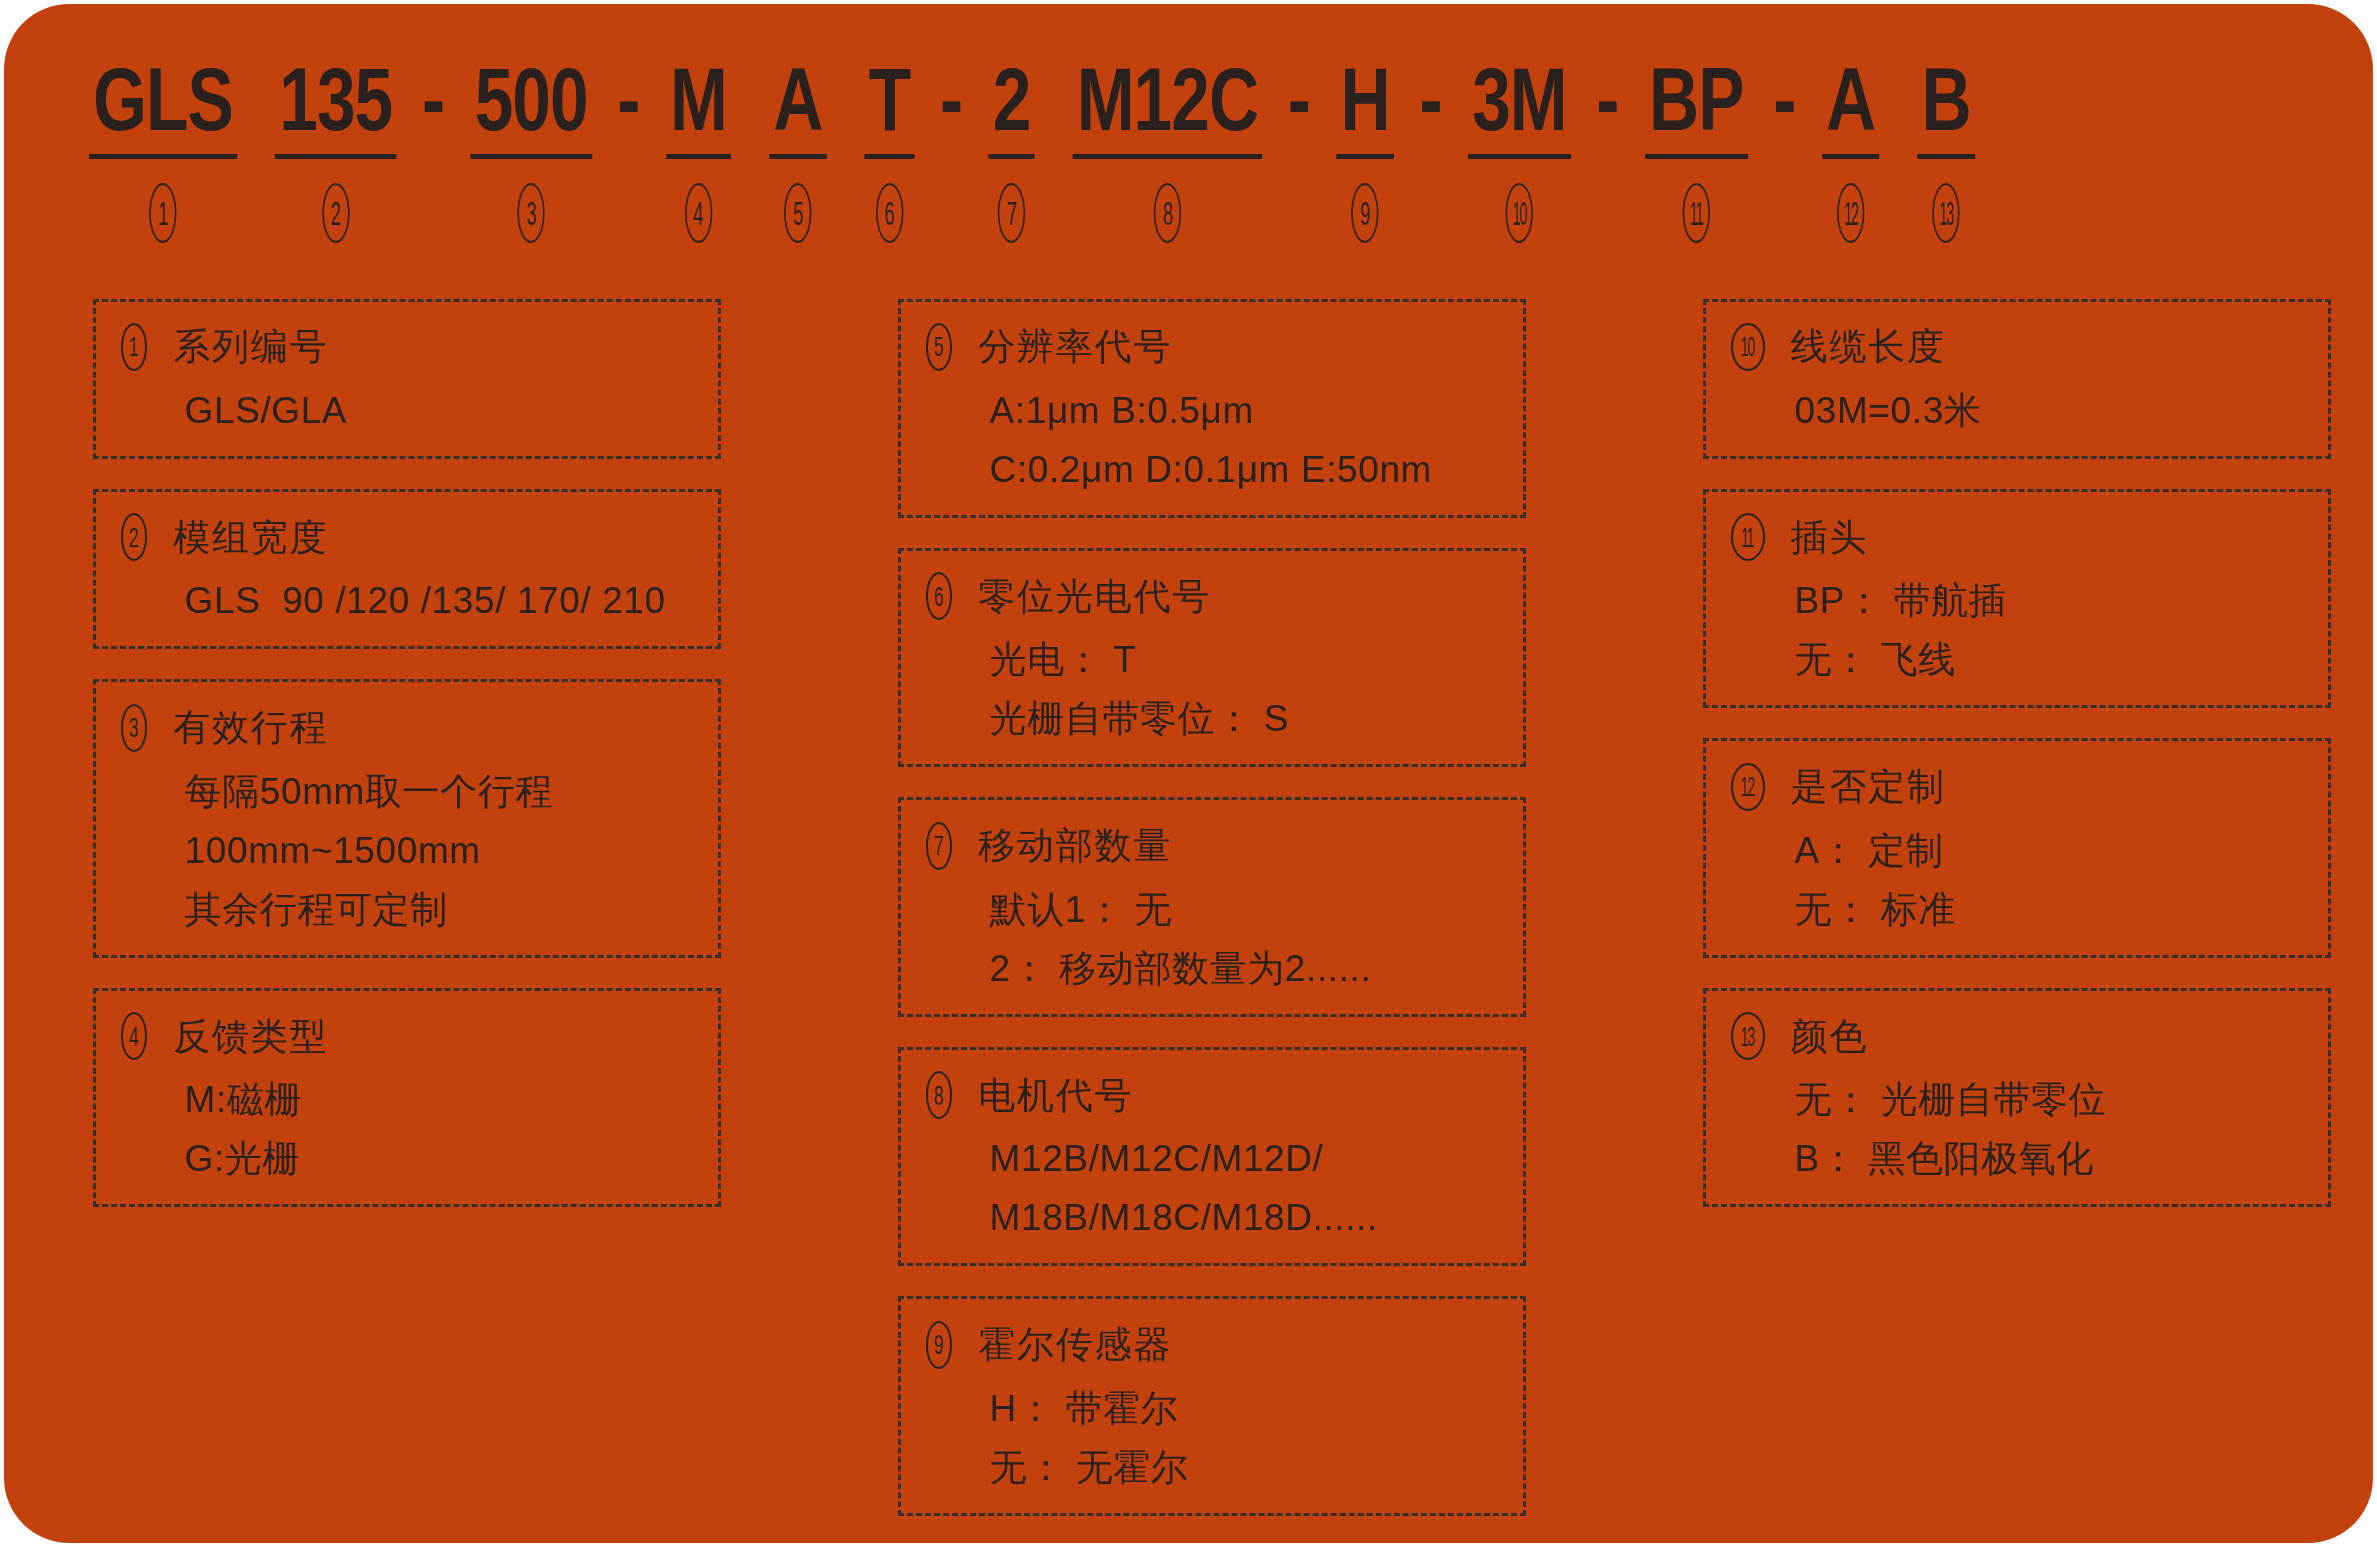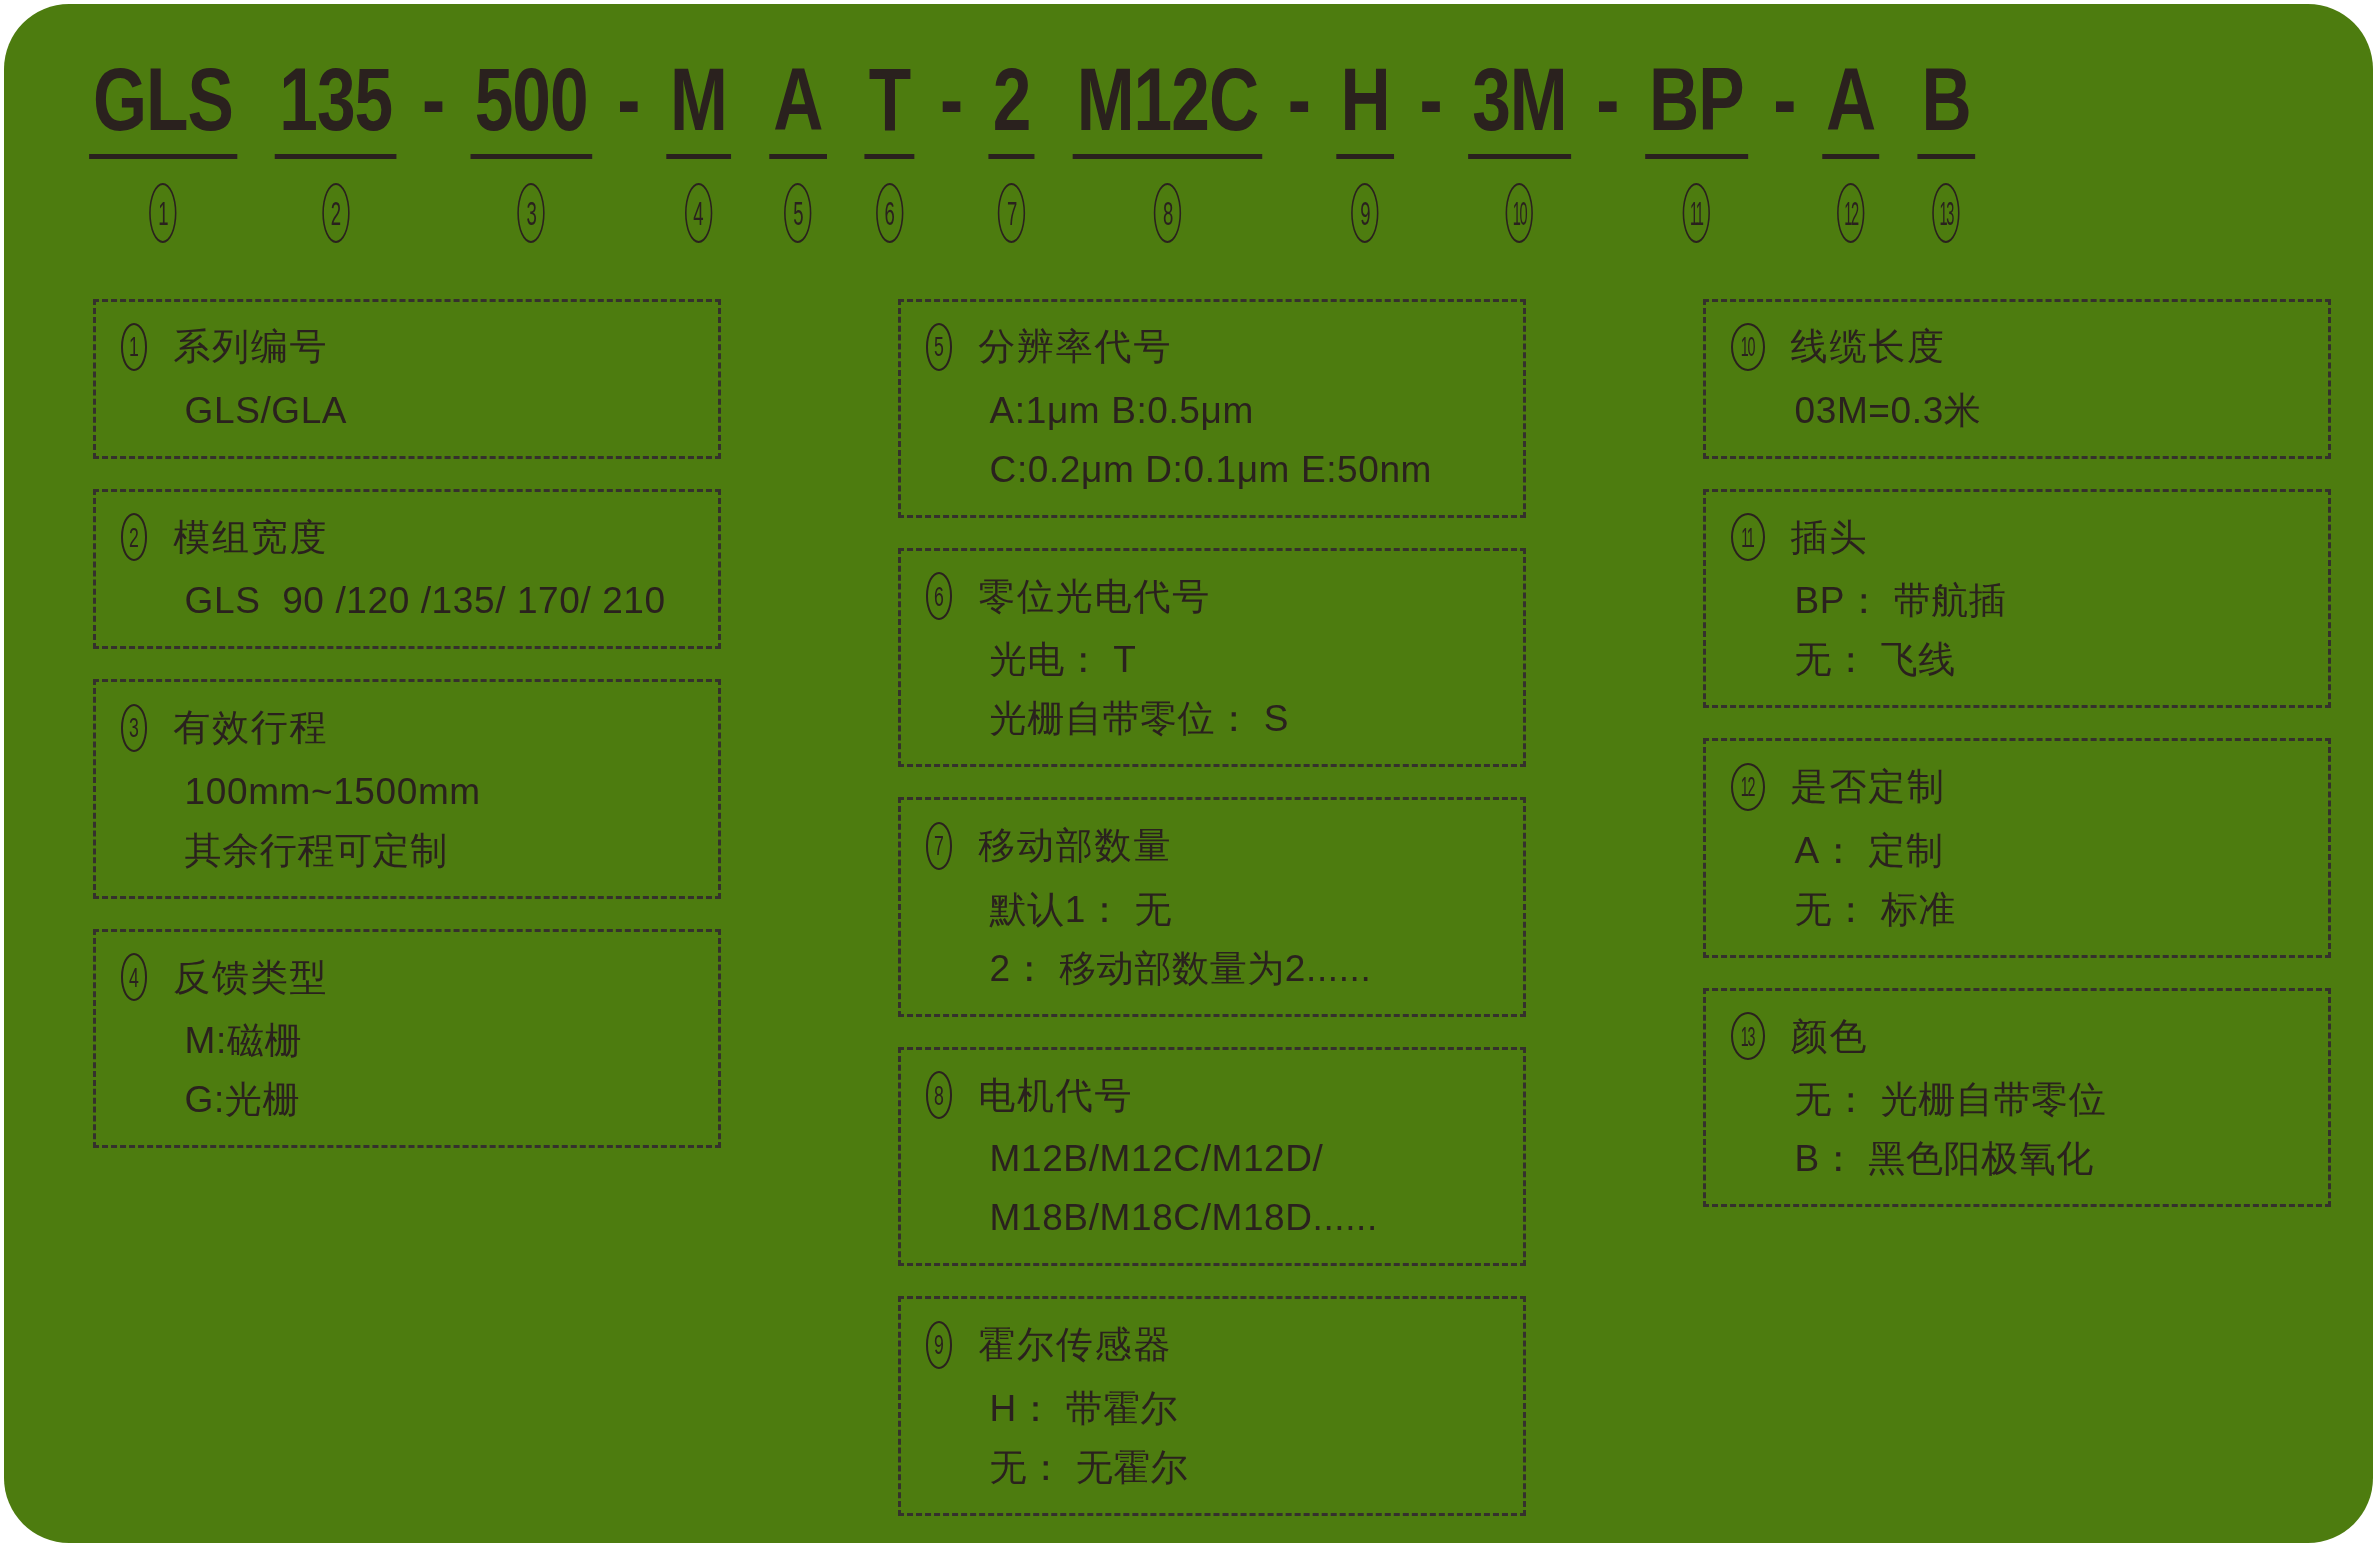--- a/index.html
+++ b/index.html
@@ -7,21 +7,21 @@
     padding: 0;
     width: 2377px;
     height: 1550px;
     background: #ffffff;
     overflow: hidden;
     font-family: "Liberation Sans", "DejaVu Sans", sans-serif;
   }
   .card {
     position: absolute;
     left: 3.6px; top: 3.6px; right: 3.6px; bottom: 6px;
-    background: #4d7c0f;
+    background: #c2410c;
     border-radius: 65px;
   }
   
   .code-row {
     position: absolute;
     left: 89px;
     top: 51px;
     width: 2912px;
     display: flex;
     align-items: flex-start;
@@ -243,20 +243,21 @@
           </div>
           <div class="box-line">GLS  90 /120 /135/ 170/ 210</div>
         </div>
         <div class="box">
           <div class="box-header">
             <div class="box-circle">
               <span class="cnum">3</span>
             </div>
             <div class="box-title">有效行程</div>
           </div>
+          <div class="box-line">每隔50mm取一个行程</div>
           <div class="box-line">100mm~1500mm</div>
           <div class="box-line">其余行程可定制</div>
         </div>
         <div class="box">
           <div class="box-header">
             <div class="box-circle">
               <span class="cnum">4</span>
             </div>
             <div class="box-title">反馈类型</div>
           </div>

